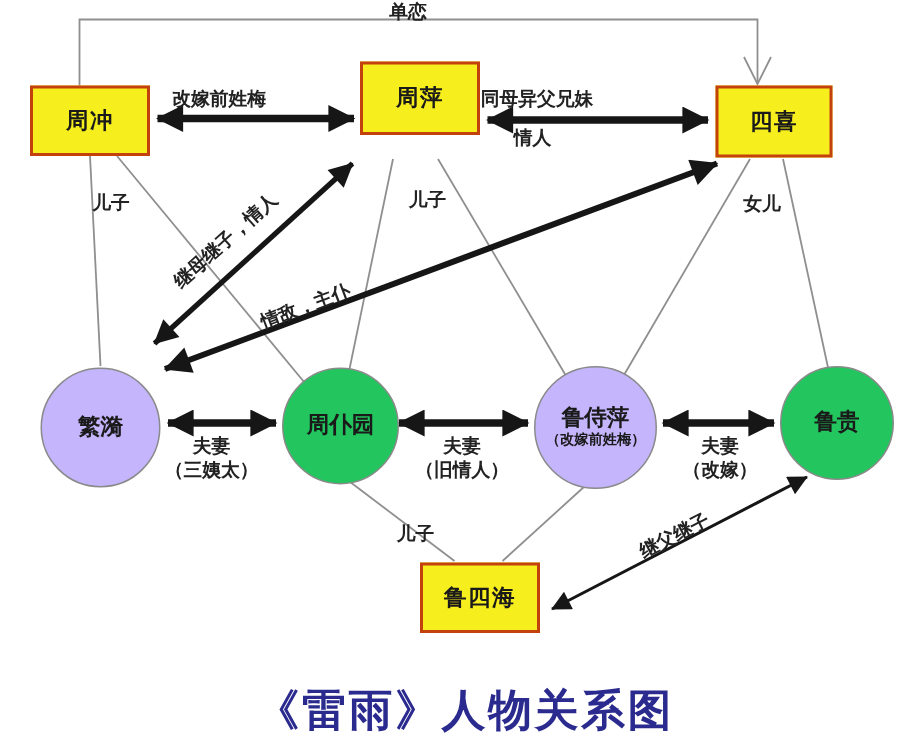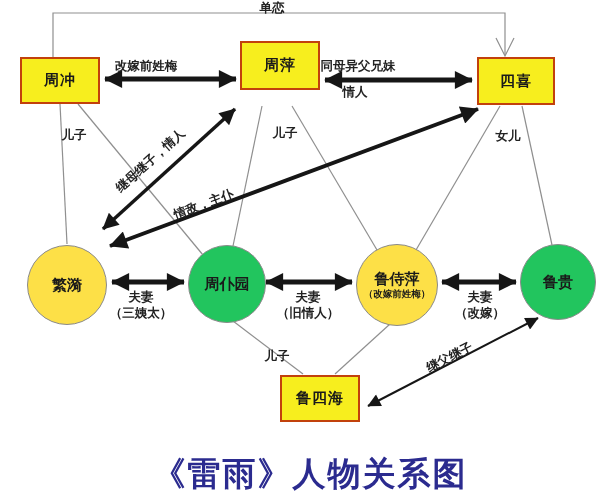--- a/index.html
+++ b/index.html
@@ -24,38 +24,38 @@
     font-size:15px;
     letter-spacing:1px;
   }
   .circle{
     border-radius:50%;
     border:1px solid #8a8a8a;
     font-size:15px;
     flex-direction:column;
     line-height:1.25;
   }
-  .pink{background:#fde047;text-align:right;}
+  .pink{background:#c4b5fd;text-align:right;}
   .lav{background:#22c55e;}
   .circle .sub{font-size:9.5px;font-weight:bold;letter-spacing:0;}
   .lbl{
     position:absolute;z-index:3;
     font-size:12.5px;font-weight:600;color:#222222;
     white-space:nowrap;
     transform:translate(-50%,-50%);
     line-height:1.25;text-align:center;
   }
   .lbl.rot42{transform:translate(-50%,-50%) rotate(-42deg);}
   .lbl.rot21{transform:translate(-50%,-50%) rotate(-20.5deg);}
   .lbl.rot27{transform:translate(-50%,-50%) rotate(-27deg);}
   .title{
     position:absolute;z-index:3;
     left:310px;top:474px;
     transform:translate(-50%,-50%);
-    font-size:33px;font-weight:bold;color:#2b2b8f;
+    font-size:29px;font-weight:bold;color:#2b2b8f;
     letter-spacing:2px;white-space:nowrap;
   }
 </style>
 </head>
 <body>
 
 <div class="stage">
 
   <svg class="wires" width="600" height="496" viewBox="0 0 600 496">
     <defs>

